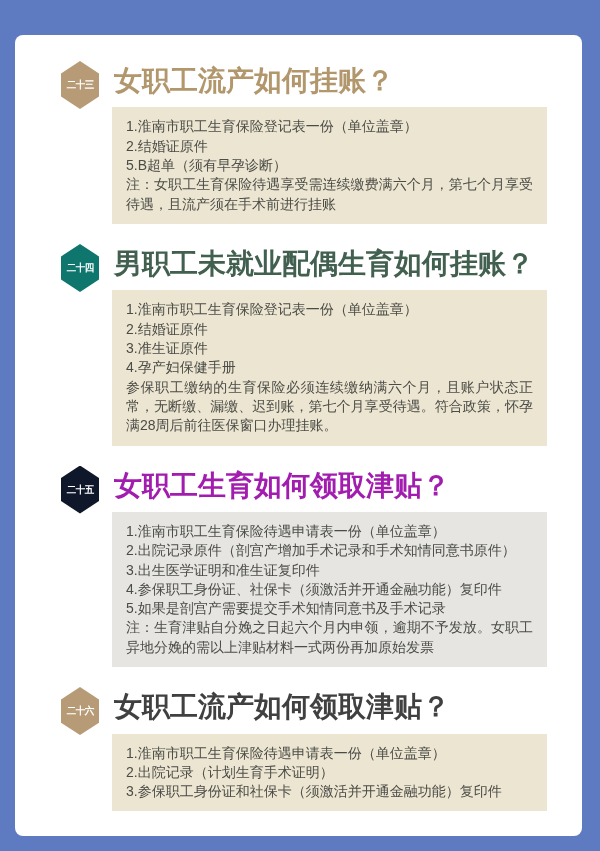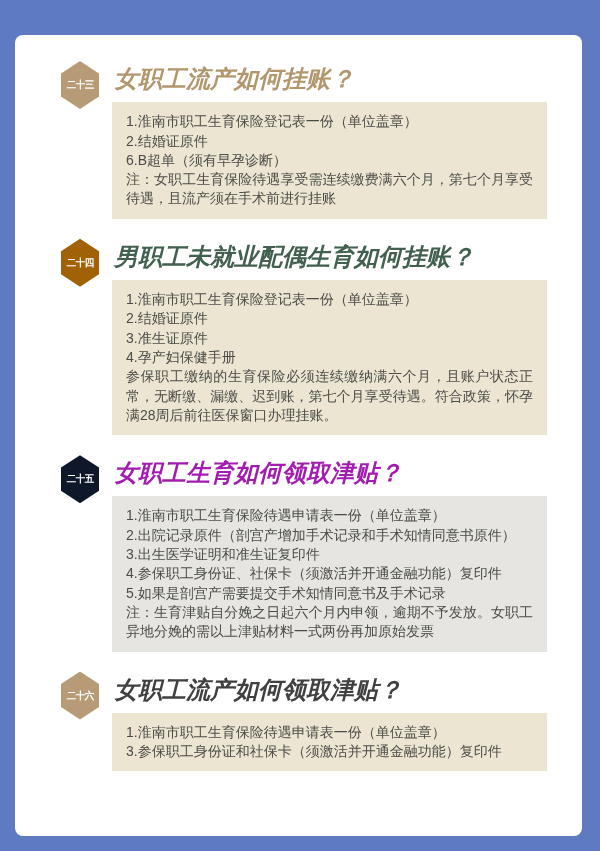--- a/index.html
+++ b/index.html
@@ -46,24 +46,23 @@
   .badge span {
     color: #ffffff;
     font-size: 10px;
     font-weight: bold;
     letter-spacing: -0.5px;
     white-space: nowrap;
     transform: scaleX(0.95);
   }
   .sec h2 {
     margin: 0 0 8px 2px;
-    font-size: 24px;
+    font-size: 28px;
     line-height: 1.3;
     font-weight: bold;
-    font-style: italic;
   }
   .reqbox {
     padding: 10px 14px;
     font-size: 14px;
     line-height: 1.38;
   }
   .reqbox p {
     margin: 0;
     text-align: justify;
   }
@@ -75,27 +74,27 @@
   <div class="card" style="background: rgb(255, 255, 255);">
 
     <section class="sec">
       <div class="badge" style="background: rgb(183, 155, 118);">
         <span>二十三</span>
       </div>
       <h2 style="color: rgb(178, 150, 108);">女职工流产如何挂账？</h2>
       <div class="reqbox" style="background: rgb(236, 229, 209); color: rgb(75, 76, 71);">
         <p>1.淮南市职工生育保险登记表一份（单位盖章）</p>
         <p>2.结婚证原件</p>
-        <p>6.B超单（须有早孕诊断）</p>
+        <p>5.B超单（须有早孕诊断）</p>
         <p>注：女职工生育保险待遇享受需连续缴费满六个月，第七个月享受待遇，且流产须在手术前进行挂账</p>
       </div>
     </section>
 
     <section class="sec">
-      <div class="badge" style="background: #a16207;">
+      <div class="badge" style="background: #0f766e;">
         <span>二十四</span>
       </div>
       <h2 style="color: rgb(66, 96, 79);">男职工未就业配偶生育如何挂账？</h2>
       <div class="reqbox" style="background: rgb(236, 229, 209); color: rgb(75, 76, 71);">
         <p>1.淮南市职工生育保险登记表一份（单位盖章）</p>
         <p>2.结婚证原件</p>
         <p>3.准生证原件</p>
         <p>4.孕产妇保健手册</p>
         <p>参保职工缴纳的生育保险必须连续缴纳满六个月，且账户状态正常，无断缴、漏缴、迟到账，第七个月享受待遇。符合政策，怀孕满28周后前往医保窗口办理挂账。</p>
       </div>
@@ -116,18 +115,19 @@
       </div>
     </section>
 
     <section class="sec">
       <div class="badge" style="background: rgb(183, 155, 118);">
         <span>二十六</span>
       </div>
       <h2 style="color: #404040;">女职工流产如何领取津贴？</h2>
       <div class="reqbox" style="background: rgb(236, 229, 209); color: rgb(75, 76, 71);">
         <p>1.淮南市职工生育保险待遇申请表一份（单位盖章）</p>
+        <p>2.出院记录（计划生育手术证明）</p>
         <p>3.参保职工身份证和社保卡（须激活并开通金融功能）复印件</p>
       </div>
     </section>
 
   </div>
 </div>
 
 </body></html>

